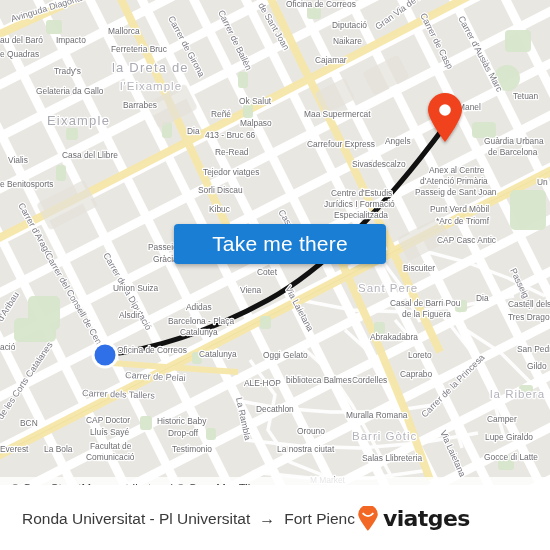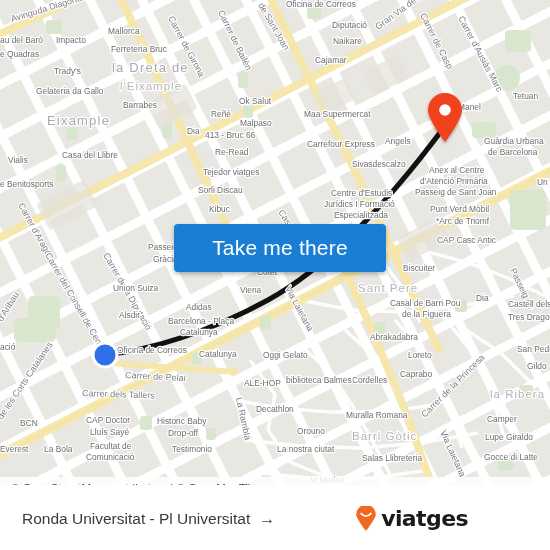--- a/index.html
+++ b/index.html
@@ -31,21 +31,21 @@
     background:rgba(255,255,255,.82);
     display:flex;align-items:center;
   }
   #attrib-text{
     font-size:11.5px;color:#3c3c3c;padding-left:11px;
     font-family:"Liberation Sans","DejaVu Sans",sans-serif;white-space:nowrap;
   }
 
   
   #cta-button{
-    position:absolute;left:174px;top:224px;width:212px;height:48px;
+    position:absolute;left:174px;top:224px;width:212px;height:40px;
     background:#1a7fd4;border-radius:4px;
     box-shadow:0 2px 4px rgba(0,0,0,.28);
     display:flex;align-items:center;justify-content:center;
     cursor:pointer;border:none;padding:0;
   }
   #cta-label{
     color:#ffffff;font-size:21px;letter-spacing:.2px;
     font-family:"Liberation Sans","DejaVu Sans",sans-serif;
   }
 
@@ -335,20 +335,21 @@
 
     <button id="cta-button" style="background: rgb(26, 127, 212);">
       <span id="cta-label">Take me there</span>
     </button>
   </div>
 
   <div id="bottom-bar">
     <div id="route-summary">
       <span>Ronda Universitat - Pl Universitat</span>
       <span id="arrow-icon">→</span>
+      <span>Fort Pienc</span>
     </div>
     <div id="moovit-logo">
       <svg width="26" height="26" viewBox="0 0 26 26">
         <path id="logo-pin" d="M13 25 C13 25, 3.2 12.6, 3.2 8.6 A9.8 9.8 0 1 1 22.8 8.6 C22.8 12.6, 13 25, 13 25 Z" fill="#F26724"></path>
         <path d="M8.2 7.6 q4.8 5.0 9.6 0" stroke="#ffffff" stroke-width="1.9" fill="none" stroke-linecap="round"></path>
       </svg>
       <span id="moovit-wordmark">viatges</span>
     </div>
   </div>
 

